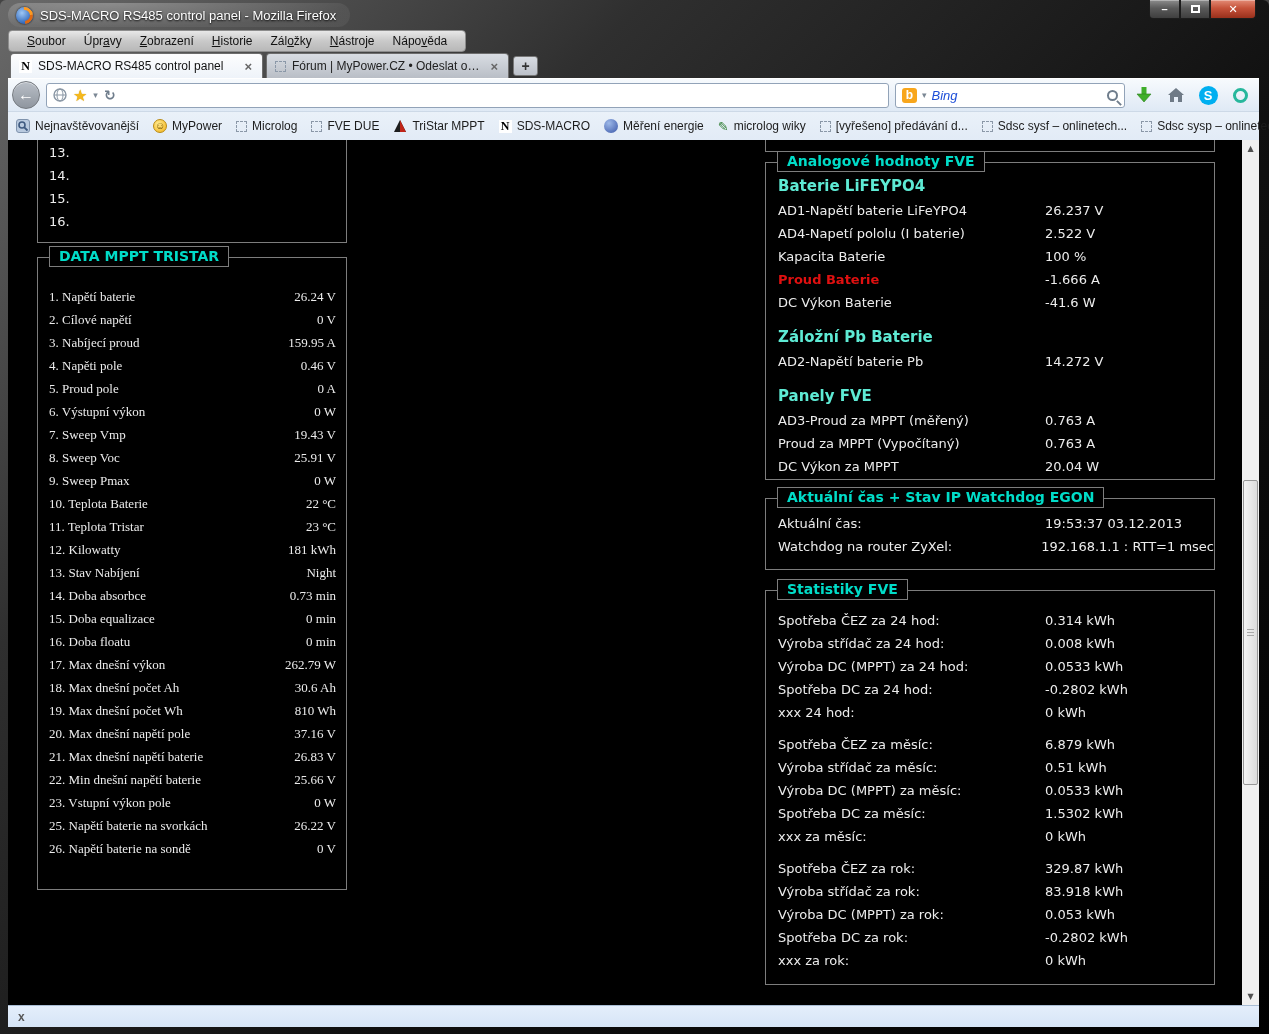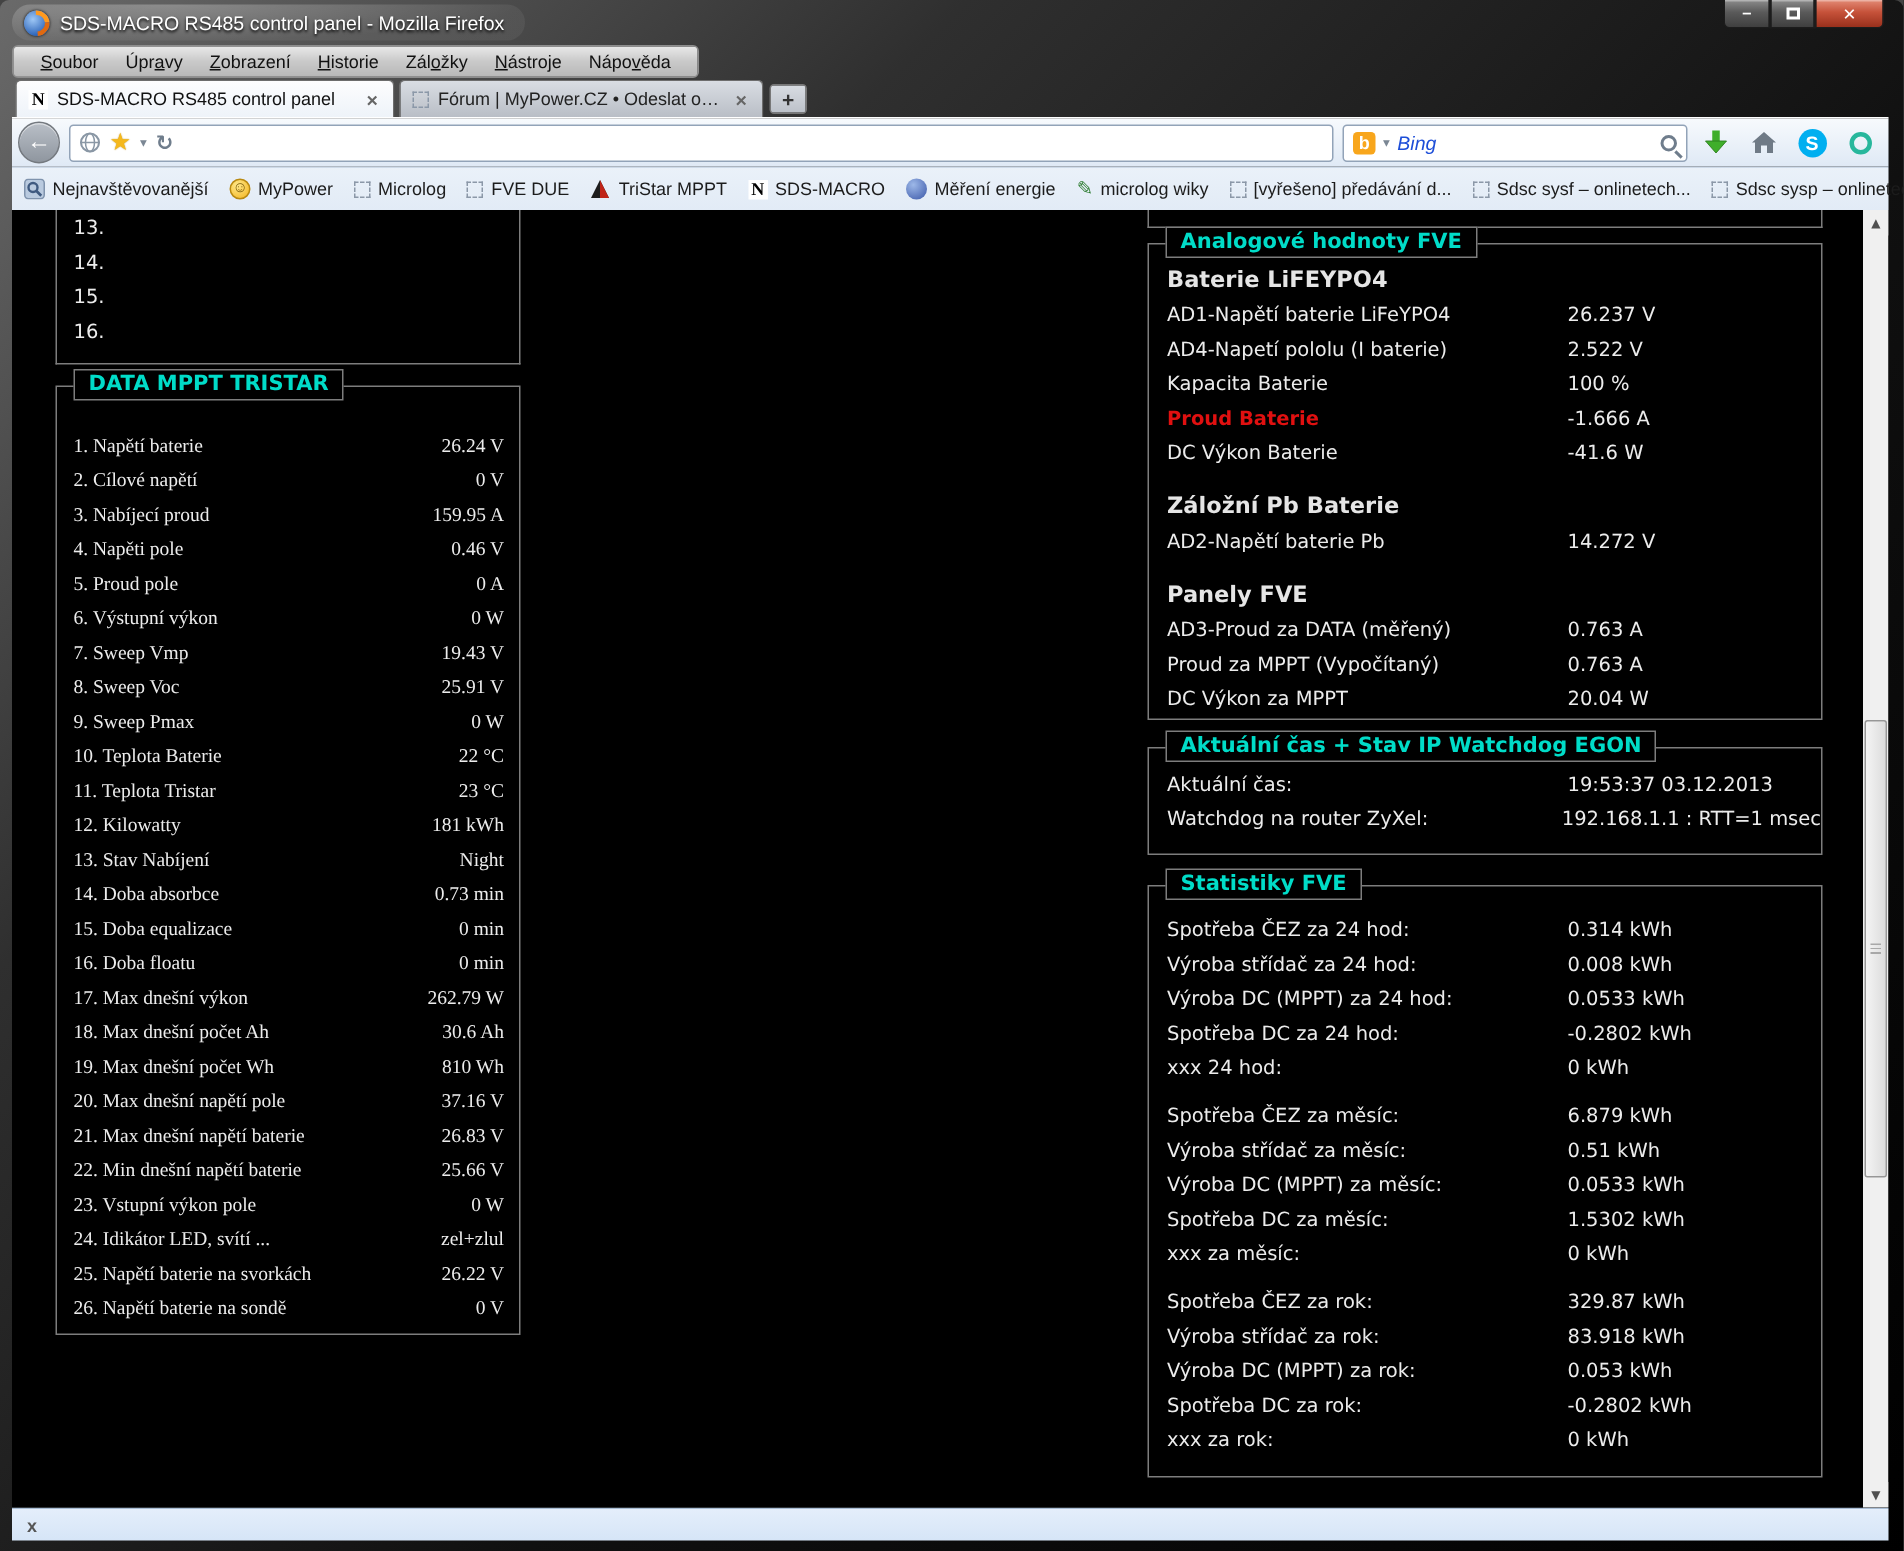--- a/index.html
+++ b/index.html
@@ -92,21 +92,21 @@
   .panel.cut-top { border-top:none; }
   .legend { position:absolute; top:-12px; left:11px; border:1px solid #7d7d7d; background:#000;
             padding:1px 9px 2px; color:#00dcc8; font-weight:bold; font-size:14px; white-space:nowrap; }
   .kv { display:flex; align-items:center; height:23px; padding:0 10px 0 11px; font-size:13px; color:#ececec; }
   .kv .k { white-space:nowrap; }
   .kv .v { margin-left:auto; white-space:nowrap; }
   .kv2 { display:flex; align-items:center; height:23px; padding-left:12px; font-size:13px; color:#ececec; }
   .kv2 .k { width:238px; white-space:nowrap; }
   .kv2 .v { white-space:nowrap;margin-left:29px; }
   .kv2.red .k { color:#e01010; font-weight:bold; }
-  .sec-h { color:#e5e5e5; font-weight:bold; font-size:15px; padding-left:12px; height:27px;
+  .sec-h { color:#5eead4; font-weight:bold; font-size:15px; padding-left:12px; height:27px;
            display:flex; align-items:center; }
   .group-gap { height:9px; }
   
   .scrollbar { position:absolute; top:0; right:0; width:17px; bottom:0; background:#f0f0f0; }
   .sb-arrow { position:absolute; left:0; width:17px; height:17px; color:#505050; font-size:8px;
               display:flex; align-items:center; justify-content:center; background:#f0f0f0; }
   .sb-arrow.up { top:0; } .sb-arrow.down { bottom:0; }
   .sb-thumb { position:absolute; left:1px; width:15px; top:340px; height:305px; border:1px solid #979797;
               border-radius:2px; background:linear-gradient(90deg,#f4f4f4,#dcdcdc); }
   .sb-grip { position:absolute; left:3px; right:3px; top:50%; margin-top:-4px; height:8px;
@@ -362,24 +362,20 @@
             </div>
             <div class="kv">
               <span class="k">22. Min dnešní napětí baterie</span>
               <span class="v">25.66 V</span>
             </div>
             <div class="kv">
               <span class="k">23. Vstupní výkon pole</span>
               <span class="v">0 W</span>
             </div>
             <div class="kv">
-              <span class="k">24. Idikátor LED, svítí ...</span>
-              <span class="v">zel+zlul</span>
-            </div>
-            <div class="kv">
               <span class="k">25. Napětí baterie na svorkách</span>
               <span class="v">26.22 V</span>
             </div>
             <div class="kv">
               <span class="k">26. Napětí baterie na sondě</span>
               <span class="v">0 V</span>
             </div>
           </div>
       </div>
 
@@ -411,21 +407,21 @@
             </div>
             <div class="group-gap"></div>
             <div class="sec-h">Záložní Pb Baterie</div>
             <div class="kv2">
               <span class="k">AD2-Napětí baterie Pb</span>
               <span class="v">14.272 V</span>
             </div>
             <div class="group-gap"></div>
             <div class="sec-h">Panely FVE</div>
             <div class="kv2">
-              <span class="k">AD3-Proud za DATA (měřený)</span>
+              <span class="k">AD3-Proud za MPPT (měřený)</span>
               <span class="v">0.763 A</span>
             </div>
             <div class="kv2">
               <span class="k">Proud za MPPT (Vypočítaný)</span>
               <span class="v">0.763 A</span>
             </div>
             <div class="kv2">
               <span class="k">DC Výkon za MPPT</span>
               <span class="v">20.04 W</span>
             </div>

